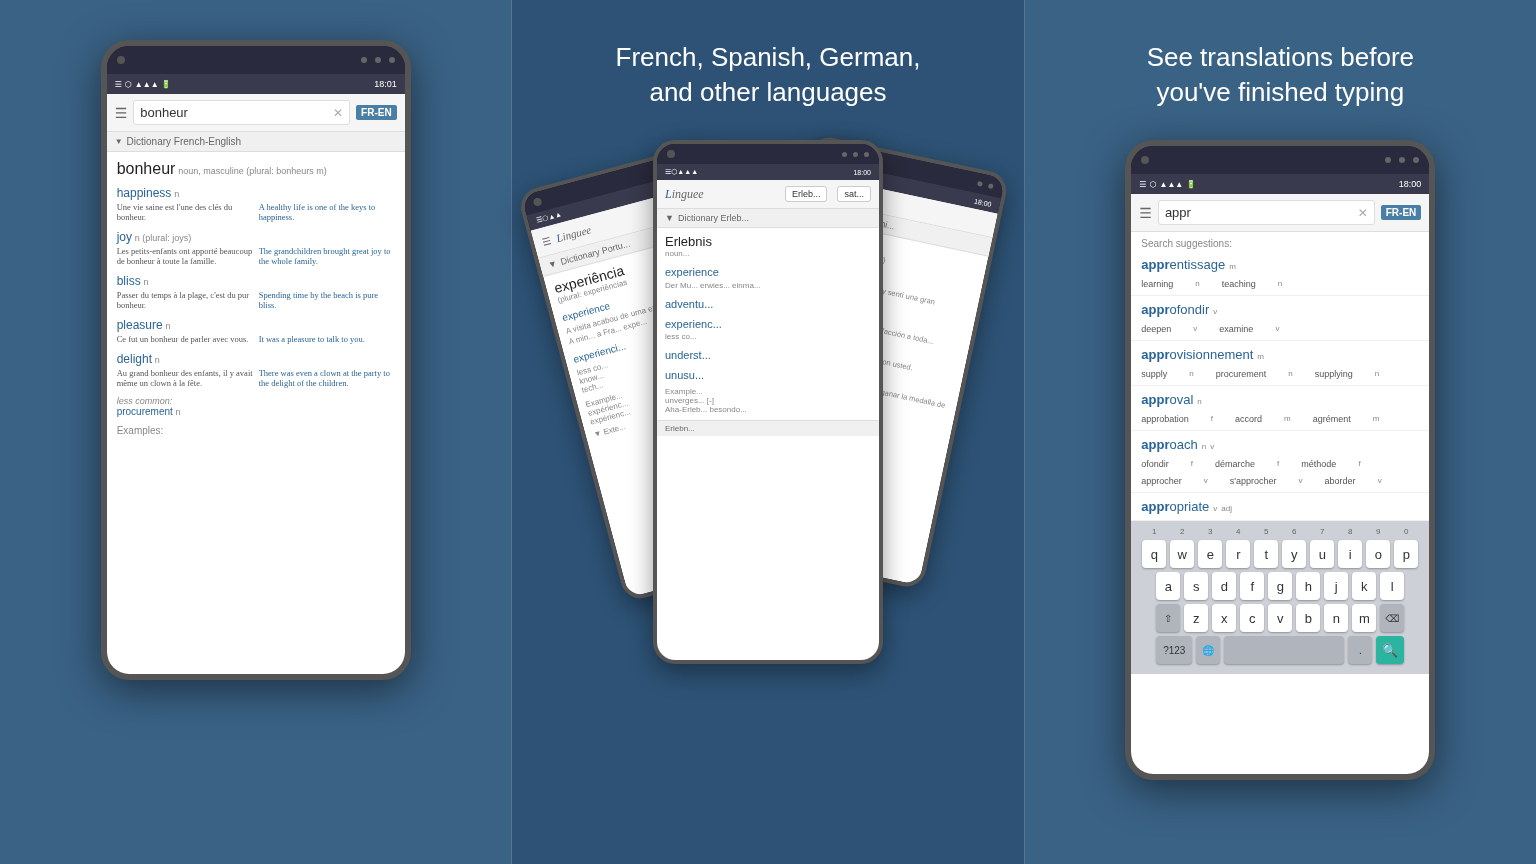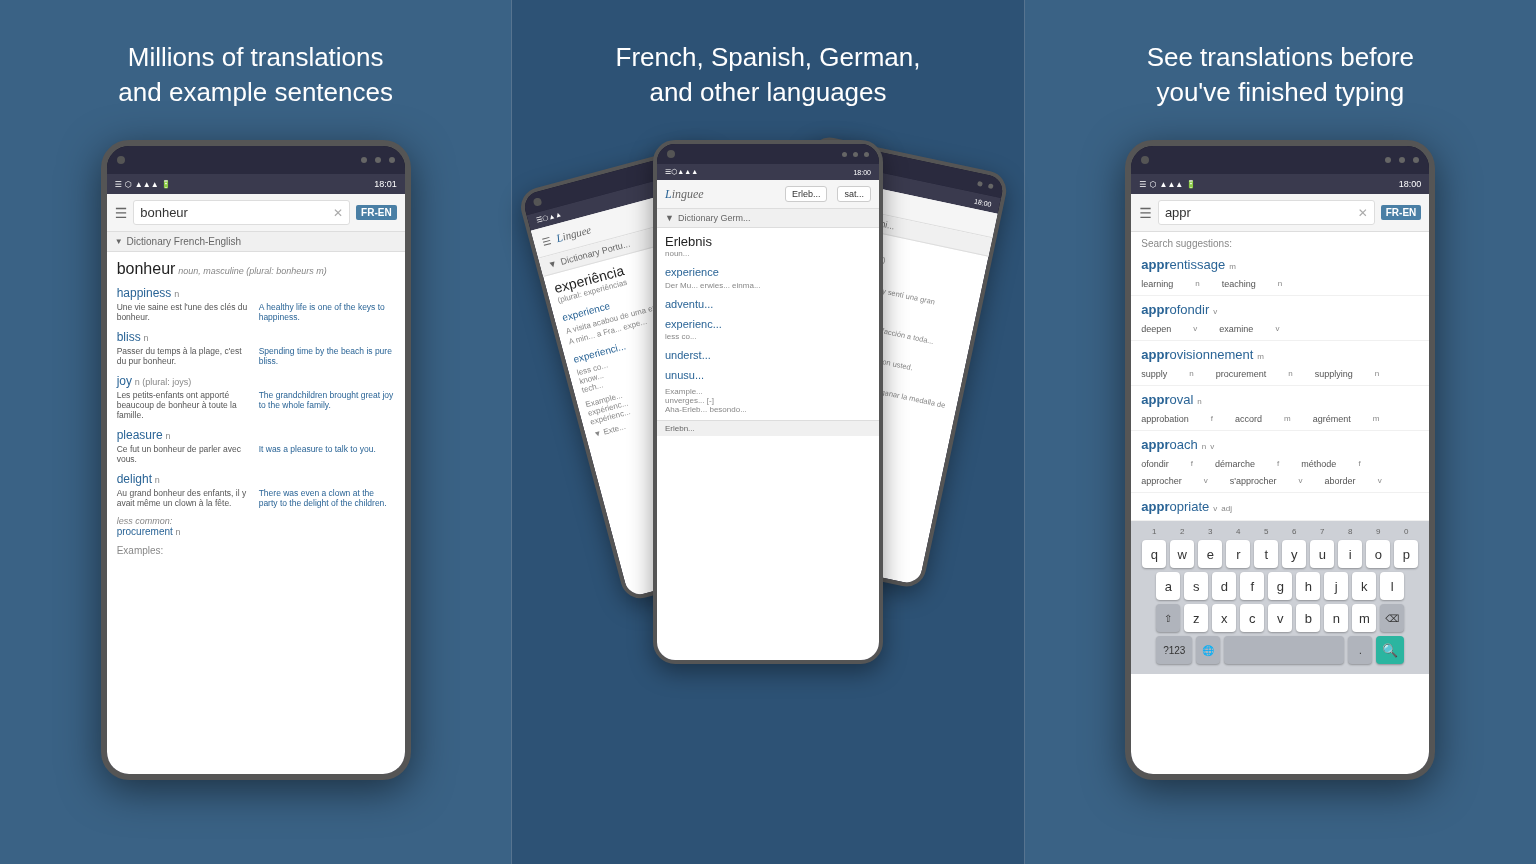--- a/index.html
+++ b/index.html
@@ -153,21 +153,20 @@
     .main-word {
       font-size: 16px;
       color: #222;
       font-weight: 400;
       margin-bottom: 2px;
     }
 
     .word-meta {
       color: #888;
       font-size: 9px;
-      font-style: italic;
     }
 
     .translation-group {
       margin-top: 8px;
     }
 
     .translation-word {
       color: #2a6496;
       font-size: 12px;
       font-weight: 500;
@@ -176,20 +175,21 @@
     .translation-tag {
       color: #888;
       font-size: 9px;
     }
 
     .example-row {
       display: flex;
       gap: 6px;
       margin-top: 2px;
       font-size: 8.5px;
+      font-family: Liberation Serif, serif;
     }
 
     .example-fr {
       color: #555;
       flex: 1;
     }
 
     .example-en {
       color: #2a6496;
       flex: 1;
@@ -366,21 +366,20 @@
 
     .x-clear {
       color: #aaa;
       font-size: 12px;
     }
   </style>
 </head>
 <body>
 
 <div class="panel panel-1">
-  <div class="panel-title">Millions of translations<br>and example sentences</div>
 
   <div class="phone-wrap">
     <div class="phone">
 
       <div class="phone-top-bar">
         <div class="camera-dot"></div>
         <div style="display:flex;gap:8px">
           <div style="width:6px;height:6px;background:#666;border-radius:50%"></div>
           <div style="width:6px;height:6px;background:#666;border-radius:50%"></div>
           <div style="width:6px;height:6px;background:#666;border-radius:50%"></div>
@@ -422,34 +421,34 @@
           <div class="translation-group">
             <span class="translation-word">happiness</span>
             <span class="translation-tag"> n</span>
             <div class="example-row">
               <span class="example-fr">Une vie saine est l'une des clés du bonheur.</span>
               <span class="example-en">A healthy life is one of the keys to happiness.</span>
             </div>
           </div>
 
           <div class="translation-group">
+            <span class="translation-word">joy</span>
+            <span class="translation-tag"> n (plural: joys)</span>
+            <div class="example-row">
+              <span class="example-fr">Les petits-enfants ont apporté beaucoup de bonheur à toute la famille.</span>
+              <span class="example-en">The grandchildren brought great joy to the whole family.</span>
+            </div>
+          </div>
+
+          <div class="translation-group">
             <span class="translation-word">bliss</span>
             <span class="translation-tag"> n</span>
             <div class="example-row">
               <span class="example-fr">Passer du temps à la plage, c'est du pur bonheur.</span>
               <span class="example-en">Spending time by the beach is pure bliss.</span>
-            </div>
-          </div>
-
-          <div class="translation-group">
-            <span class="translation-word">joy</span>
-            <span class="translation-tag"> n (plural: joys)</span>
-            <div class="example-row">
-              <span class="example-fr">Les petits-enfants ont apporté beaucoup de bonheur à toute la famille.</span>
-              <span class="example-en">The grandchildren brought great joy to the whole family.</span>
             </div>
           </div>
 
           <div class="translation-group">
             <span class="translation-word">pleasure</span>
             <span class="translation-tag"> n</span>
             <div class="example-row">
               <span class="example-fr">Ce fut un bonheur de parler avec vous.</span>
               <span class="example-en">It was a pleasure to talk to you.</span>
             </div>
@@ -546,21 +545,21 @@
         <div class="phone-screen" style="min-height:480px">
           <div class="search-bar">
             <div style="flex:1;font-family:Georgia,serif;font-style:italic;font-size:12px;color:#666">
               <span style="color:#2a6496">L</span>inguee
             </div>
             <div class="search-tab">Erleb...</div>
             <div class="search-tab" style="margin-left:4px">sat...</div>
           </div>
           <div class="dict-header" style="font-size:9px">
             <span>▼</span>
-            <span>Dictionary Germ...</span>
+            <span>Dictionary Erleb...</span>
           </div>
           <div class="dict-content" style="padding:6px 8px">
             <div style="font-size:13px;color:#222">Erlebnis</div>
             <div style="font-size:8px;color:#888">noun...</div>
             <div class="translation-group">
               <span class="translation-word" style="font-size:11px">experience</span>
             </div>
             <div style="font-size:8px;color:#888;margin-top:3px">Der Mu... erwies... einma...</div>
             <div class="translation-group">
               <span class="translation-word" style="font-size:11px">adventu...</span>

